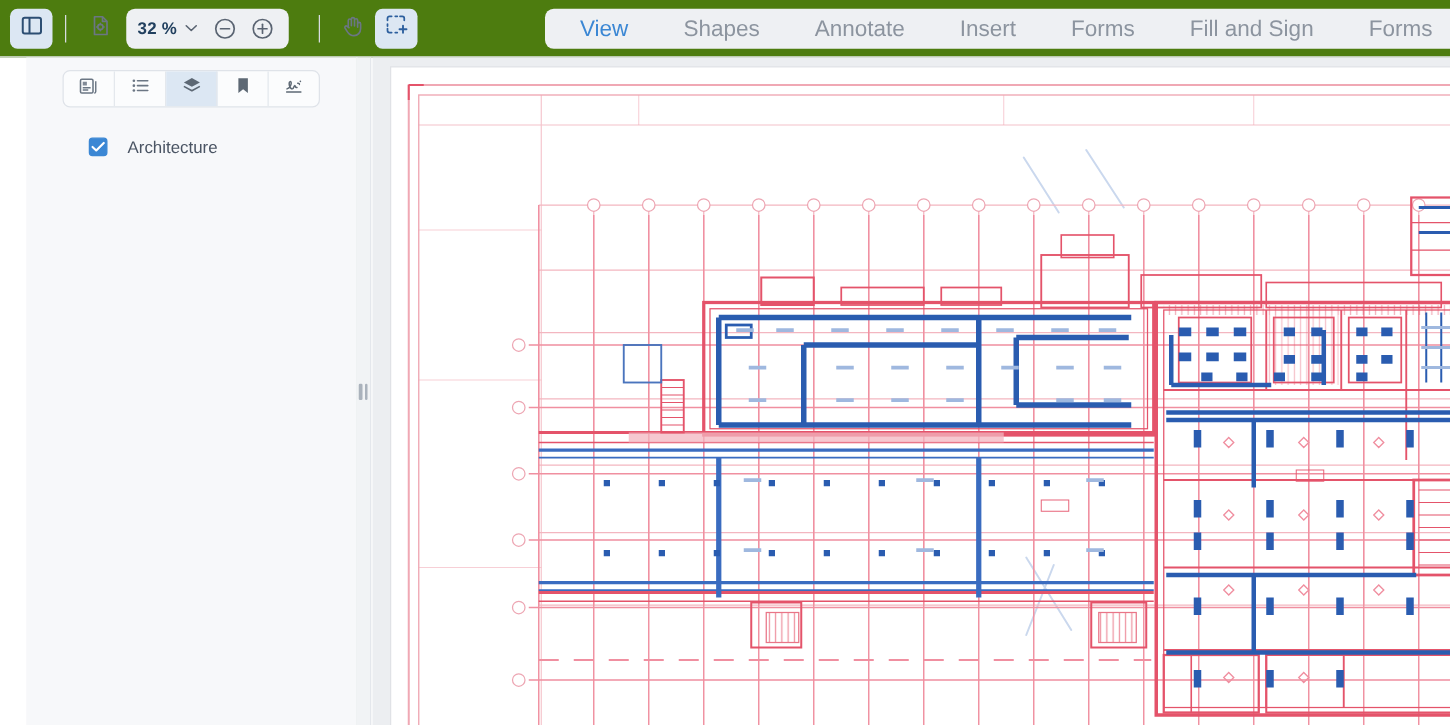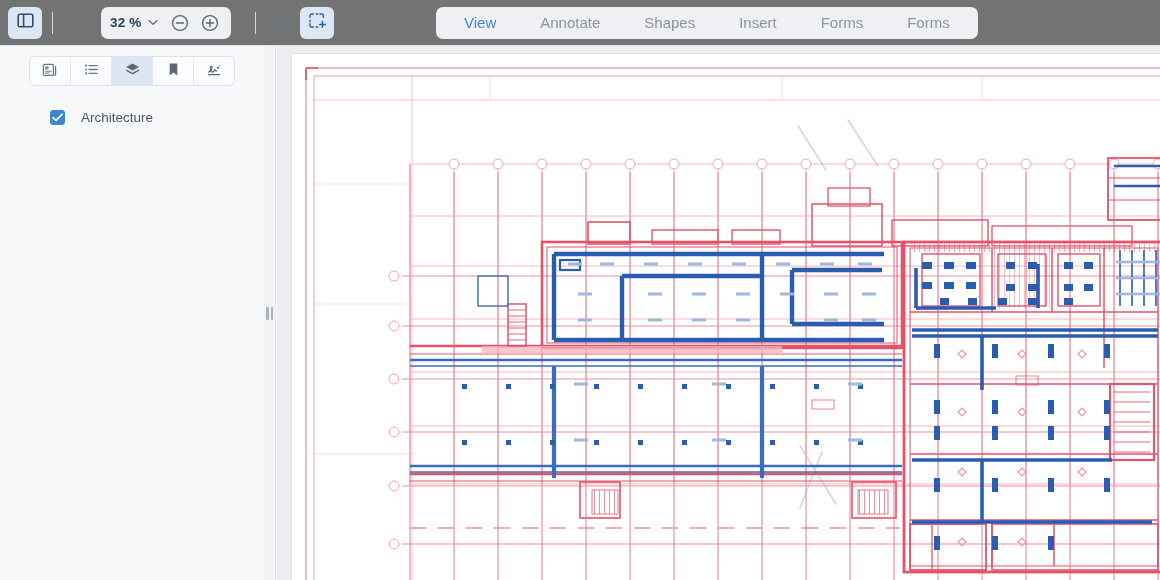--- a/index.html
+++ b/index.html
@@ -9,21 +9,21 @@
     overflow: hidden;
     font-family: "Liberation Sans", sans-serif;
     background: #ffffff;
   }
 
   .app { position: relative; width: 1160px; height: 580px; display: flex; flex-direction: column; }
 
   
   .toolbar {
     height: 46px; flex: 0 0 46px;
-    background: #737373;
+    background: #4d7c0f;
     border-bottom: 1px solid #e2e5ea;
     display: flex; align-items: center;
     padding: 0 8px;
     position: relative;
   }
   .tb-btn {
     width: 34px; height: 32px;
     display: flex; align-items: center; justify-content: center;
     border-radius: 6px;
     cursor: pointer;
@@ -49,31 +49,31 @@
   .tabs {
     position: absolute;
     left: 436px; top: 7px;
     height: 32px;
     display: flex; align-items: center;
     background: #eef0f3;
     border-radius: 7px;
     padding: 0 6px;
   }
   .tab {
-    font-size: 15px;
+    font-size: 18px;
     color: #8c949f;
     padding: 0 22px;
     line-height: 32px;
     cursor: pointer;
     white-space: nowrap;
   }
   .tab.active { color: #3b87d4; }
 
   
-  .body { flex: 1 1 auto; display: flex; min-height: 0; position: relative; }
+  .body { flex: 1 1 auto; display: flex; min-height: 0; position: relative; padding-left: 21px; }
 
   
   .sidebar {
     width: 265px; flex: 0 0 265px;
     background: #f7f8fa;
     border-right: 1px solid #e4e7ec;
     display: flex; flex-direction: column;
     position: relative;
   }
   .side-tabs {
@@ -203,24 +203,25 @@
       <span>
         <svg width="20" height="20" viewBox="0 0 20 20">
           <path d="M3 6.2V4.6a1.6 1.6 0 011.6-1.6h1.7M13 3h1.8a1.6 1.6 0 011.6 1.6v1.6M3 12.8v1.6A1.6 1.6 0 004.6 16h1.7M9.2 3h1.6M9.2 16h1.6M3 9.2v1.6" fill="none" stroke="#2c5f9e" stroke-width="1.4" stroke-linecap="round"></path>
           <path d="M15.4 10.6v5.6M12.6 13.4h5.6" stroke="#2c5f9e" stroke-width="1.5" stroke-linecap="round"></path>
         </svg>
       </span>
     </div>
 
     <div class="tabs">
       <div class="tab active">View</div>
+      <div class="tab">Shapes</div>
       <div class="tab">Annotate</div>
-      <div class="tab">Shapes</div>
       <div class="tab">Insert</div>
       <div class="tab">Forms</div>
+      <div class="tab">Fill and Sign</div>
       <div class="tab">Forms</div>
     </div>
   </div>
 
   <div class="body">
 
     <div class="sidebar">
 
       <div class="side-tabs">
         <div class="side-tab">

